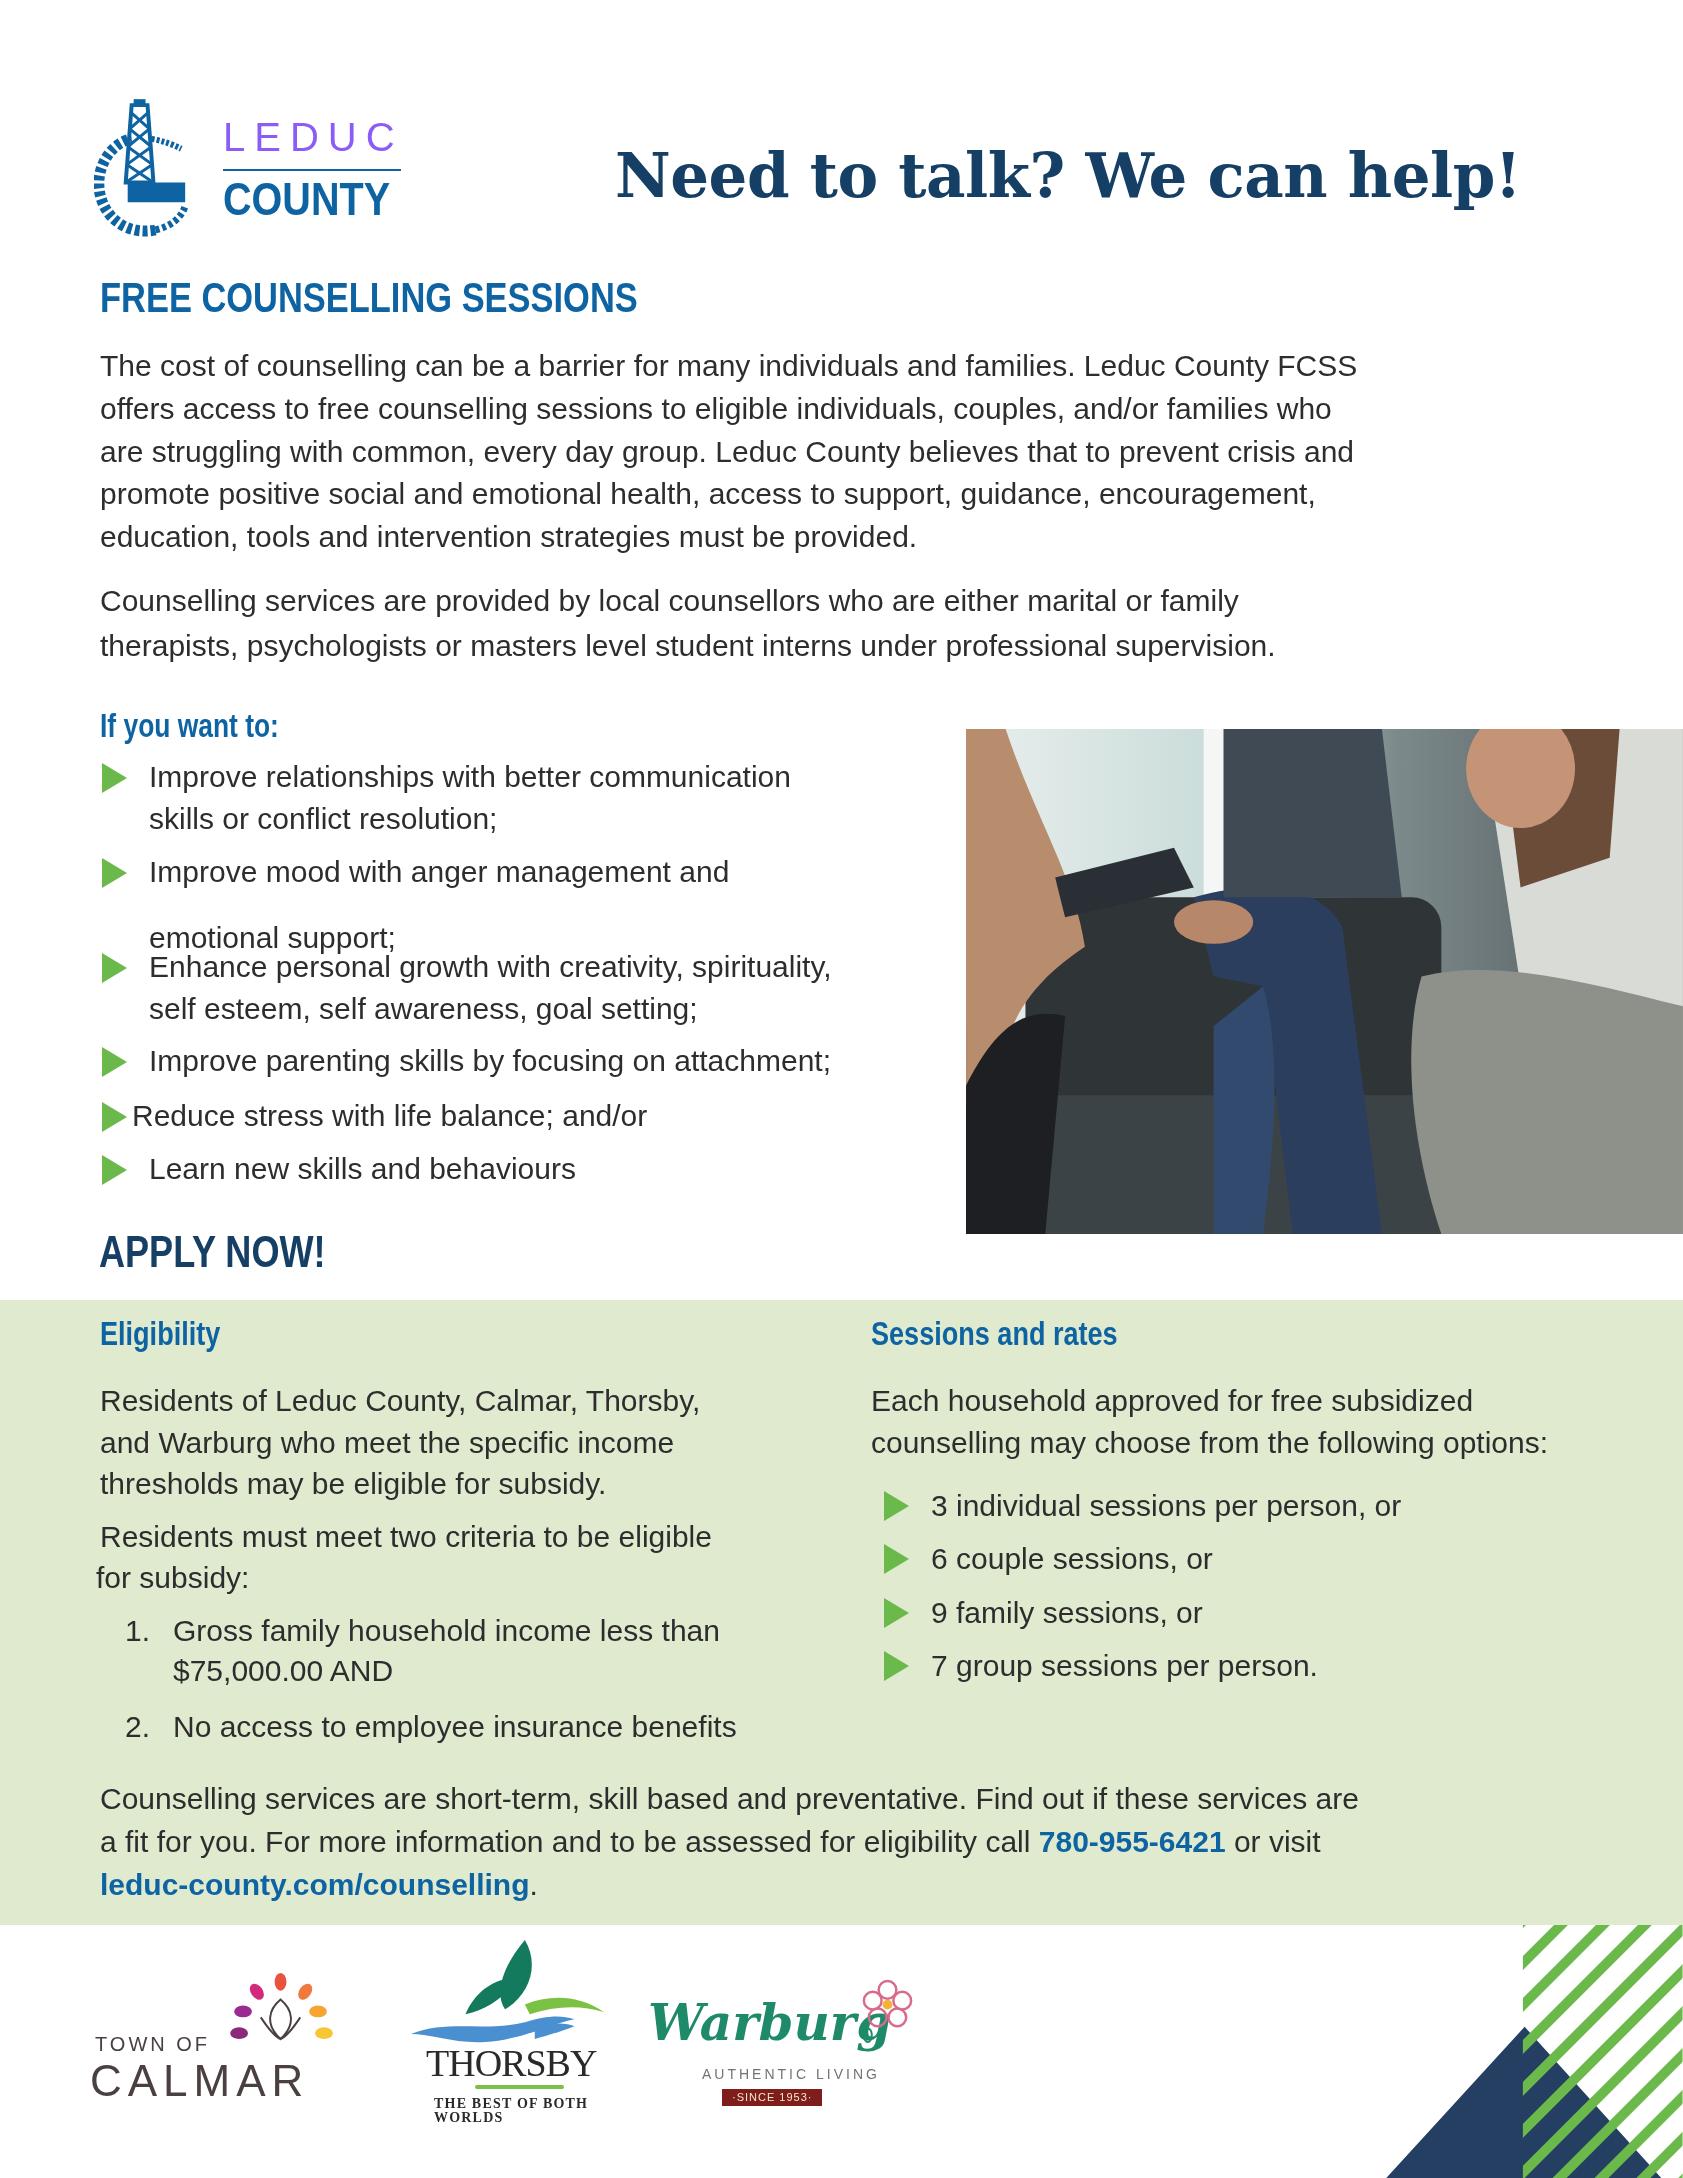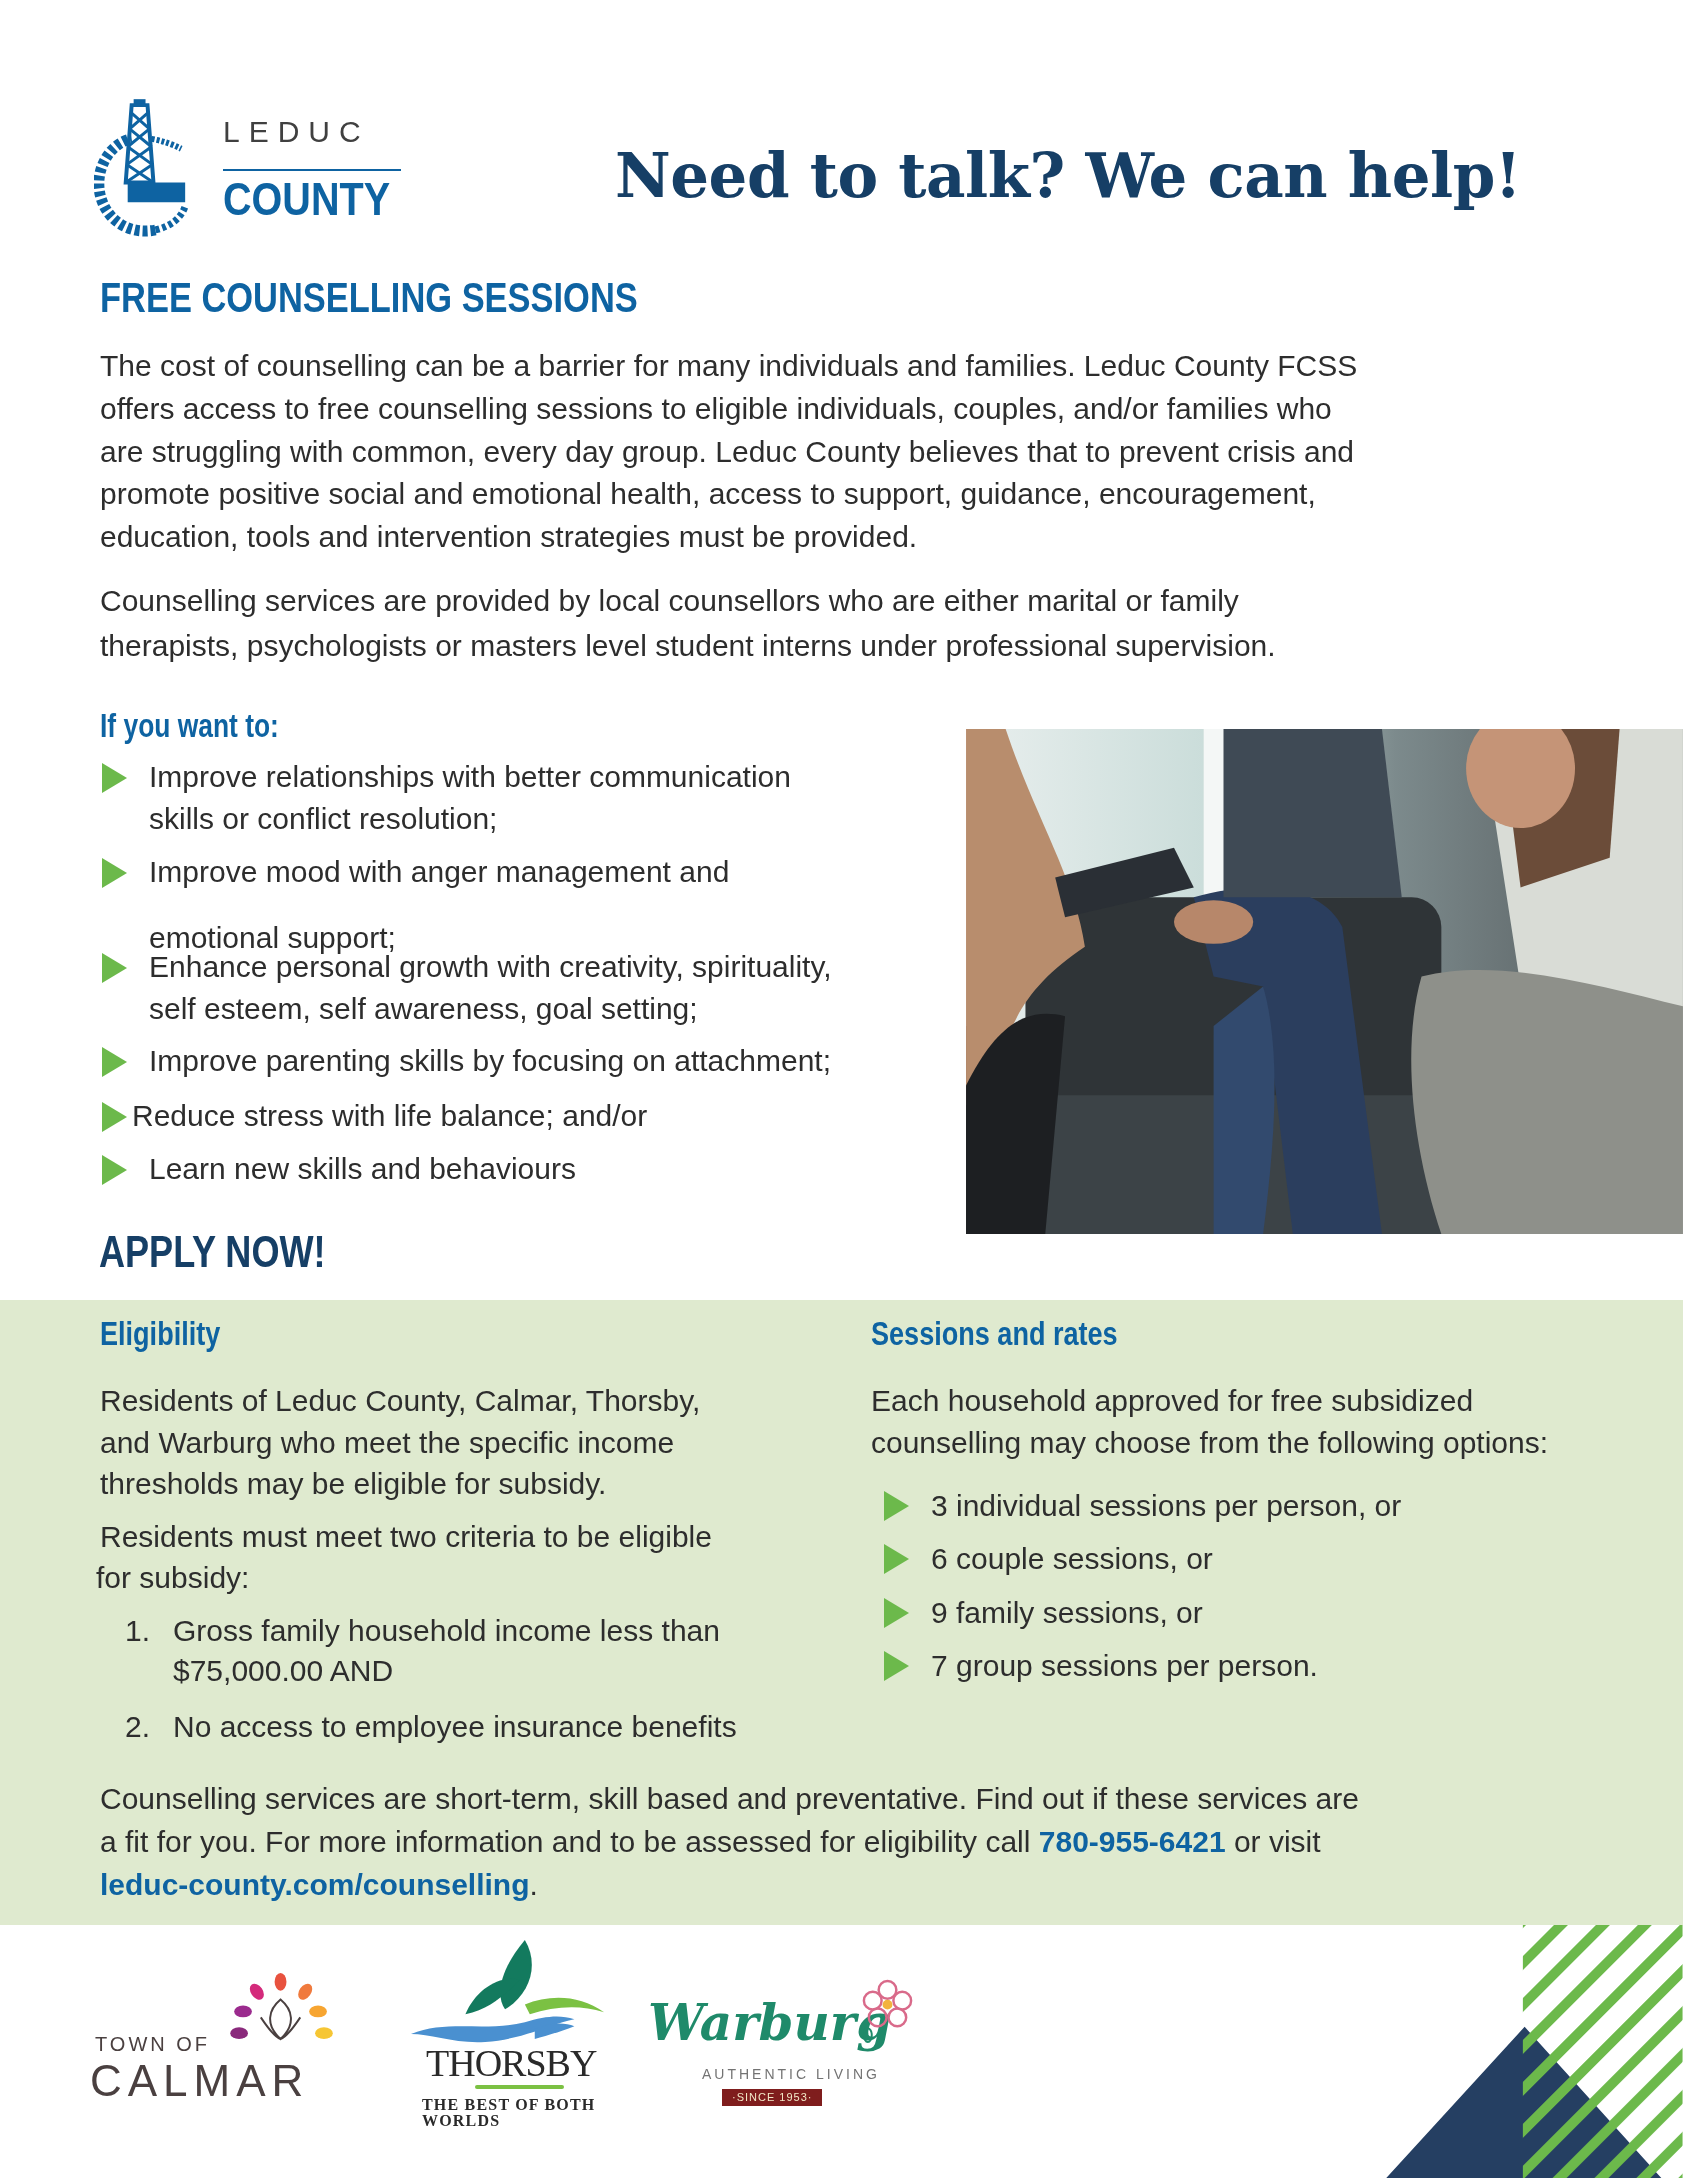--- a/index.html
+++ b/index.html
@@ -23,21 +23,21 @@
 
     <path d="M62,132 C20,140 -4,100 8,68 C14,52 26,42 38,40" fill="none" stroke="#0e63a2" stroke-width="11" stroke-dasharray="5 3"></path>
     <path d="M62,132 C78,128 88,120 92,108" fill="none" stroke="#0e63a2" stroke-width="7" stroke-dasharray="4 3"></path>
     <path d="M58,40 C70,42 80,46 88,50" fill="none" stroke="#0e63a2" stroke-width="6" stroke-dasharray="3 2"></path>
 
     <rect x="40" y="0" width="12" height="6" fill="#0e63a2"></rect>
     <polygon points="38,6 54,6 60,84 32,84" fill="none" stroke="#0e63a2" stroke-width="4"></polygon>
     <path d="M38,14 L56,30 M54,14 L36,30 M36,30 L58,48 M56,30 L34,48 M34,48 L59,66 M58,48 L33,66 M33,66 L60,84 M59,66 L32,84" stroke="#0e63a2" stroke-width="3"></path>
     <polygon points="34,84 92,84 92,104 34,104" fill="#0e63a2"></polygon>
   </svg>
-  <div style="position:absolute;left:129px;top:18px;font-size:30px;letter-spacing:9px;color:#404040;line-height:1;">LEDUC</div>
+  <div style="position:absolute;left:129px;top:18px;font-size:40px;letter-spacing:9px;color:#8b5cf6;line-height:1;">LEDUC</div>
   <div style="position:absolute;left:129px;top:70px;width:178px;height:2px;background:#0e63a2;"></div>
   <div style="position:absolute;left:129px;top:77px;line-height:1;">
     <span class="cond" style="font-size:46px;font-weight:bold;color:#0e63a2;transform:scaleX(0.86);">COUNTY</span>
   </div>
 </div>
 
 <div class="abs" style="left:615px;top:145px;font-family:'DejaVu Serif',serif;font-weight:bold;font-size:61px;line-height:1;color:#163f66;white-space:nowrap;letter-spacing:-0.5px;">Need to talk? We can help!</div>
 
 <div class="abs" style="left:100px;top:277px;">
   <span class="cond h-blue" style="font-size:42px;line-height:1;transform:scaleX(0.82);">FREE COUNSELLING SESSIONS</span>
@@ -185,21 +185,21 @@
 <div class="abs" style="left:406px;top:1935px;width:208px;height:178px;">
   <svg width="208" height="114" viewBox="0 0 210 115" style="position:absolute;left:0;top:0;">
     <path d="M120,5 C135,30 125,60 100,75 C90,60 95,35 120,5 Z" fill="#137a5e"></path>
     <path d="M60,80 C70,55 95,40 115,45 C100,60 85,75 60,80 Z" fill="#137a5e"></path>
     <path d="M120,70 C145,60 175,60 200,78 C175,70 150,72 125,80 Z" fill="#7bc143"></path>
     <path d="M5,100 C40,85 80,98 120,88 C140,82 155,80 170,85 C145,90 120,105 80,108 C50,110 25,100 5,100 Z" fill="#4a90d0"></path>
     <path d="M130,95 C145,88 160,88 170,92 C155,98 140,102 130,105 Z" fill="#4a90d0"></path>
   </svg>
   <div style="position:absolute;left:20px;top:109px;font-family:'Liberation Serif',serif;font-size:38px;color:#2a2a2a;line-height:1;letter-spacing:-1px;">THORSBY</div>
   <div style="position:absolute;left:69px;top:150px;width:89px;height:4px;background:#7bc143;border-radius:4px;"></div>
-  <div style="position:absolute;left:16px;top:162px;font-family:'Liberation Serif',serif;font-size:16px;font-weight:bold;color:#2a2a2a;line-height:1;letter-spacing:1.2px;">THE BEST OF BOTH WORLDS</div>
+  <div style="position:absolute;left:28px;top:162px;font-family:'Liberation Serif',serif;font-size:14px;font-weight:bold;color:#2a2a2a;line-height:1;letter-spacing:1.2px;">THE BEST OF BOTH WORLDS</div>
 </div>
 
 <div class="abs" style="left:648px;top:1990px;width:277px;height:129px;">
   <div style="position:absolute;left:0;top:8px;font-family:'DejaVu Serif',serif;font-style:italic;font-weight:bold;font-size:50px;color:#1f8a6a;line-height:1;">Warburg</div>
   <svg width="59" height="69" viewBox="0 0 60 70" style="position:absolute;left:210px;top:-12px;">
     <g fill="none" stroke="#d96a8a" stroke-width="2.5">
       <circle cx="30" cy="12" r="9"></circle>
         <circle cx="45" cy="23" r="9"></circle>
         <circle cx="40" cy="40" r="9"></circle>
       <circle cx="20" cy="40" r="9"></circle>

